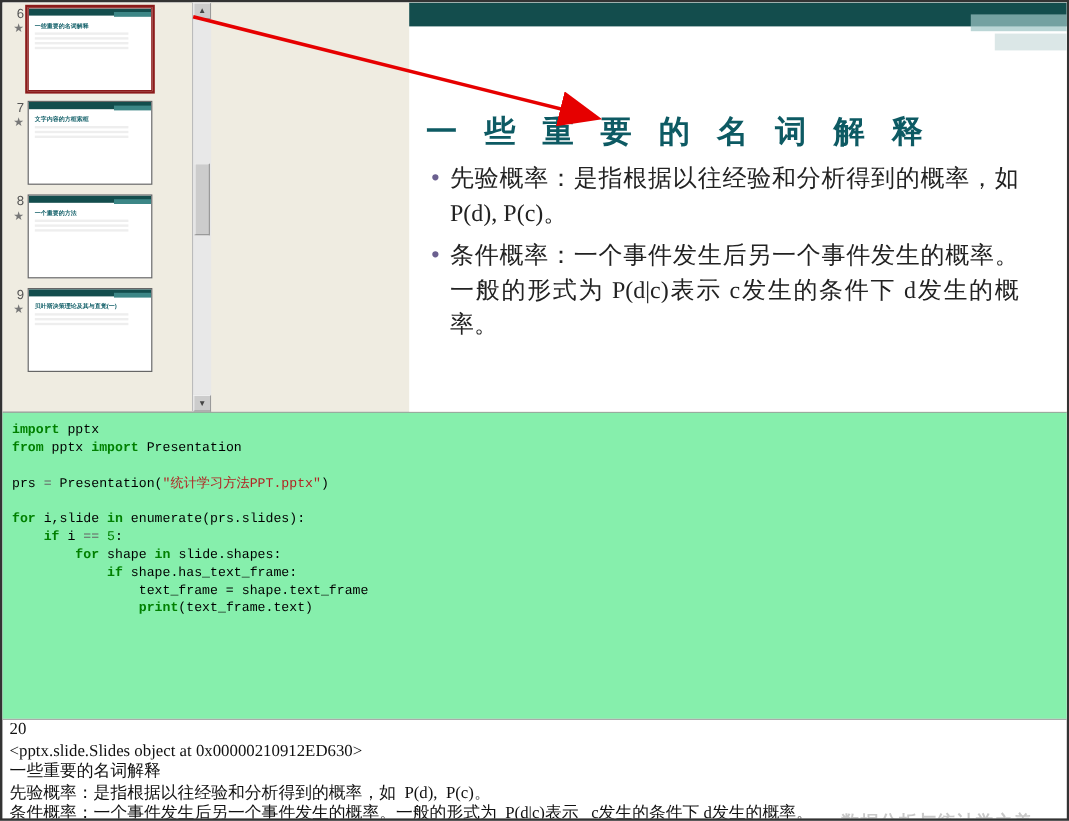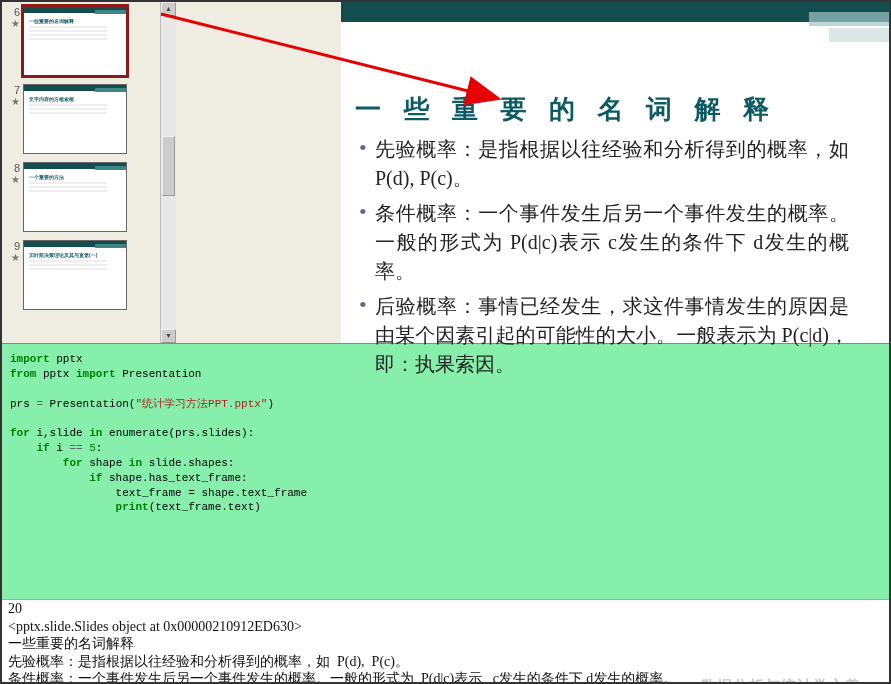--- a/index.html
+++ b/index.html
@@ -135,21 +135,20 @@
     <div class="preview-slide">
       <div class="preview-topbar">
         <div class="bar1"></div>
           <div class="bar2"></div>
           <div class="bar3"></div>
       </div>
       <h1 class="slide-title">一 些 重 要 的 名 词 解 释</h1>
       <ul class="slide-bullets">
         <li>先验概率：是指根据以往经验和分析得到的概率，如 P(d), P(c)。</li>
         <li>条件概率：一个事件发生后另一个事件发生的概率。一般的形式为 P(d|c)表示 c发生的条件下 d发生的概率。</li>
-        <li>后验概率：事情已经发生，求这件事情发生的原因是由某个因素引起的可能性的大小。一般表示为 P(c|d)，即：执果索因。</li>
       </ul>
     </div>
   </div>
 </div>
 
 <div class="code-section"><span class="kw-green">import</span><span> pptx</span>
 <span class="kw-green">from</span><span> pptx </span><span class="kw-green">import</span><span> Presentation</span>
 
 <span>prs </span><span class="kw-op">=</span><span> Presentation(</span><span class="kw-str">"统计学习方法PPT.pptx"</span><span>)</span>
 

